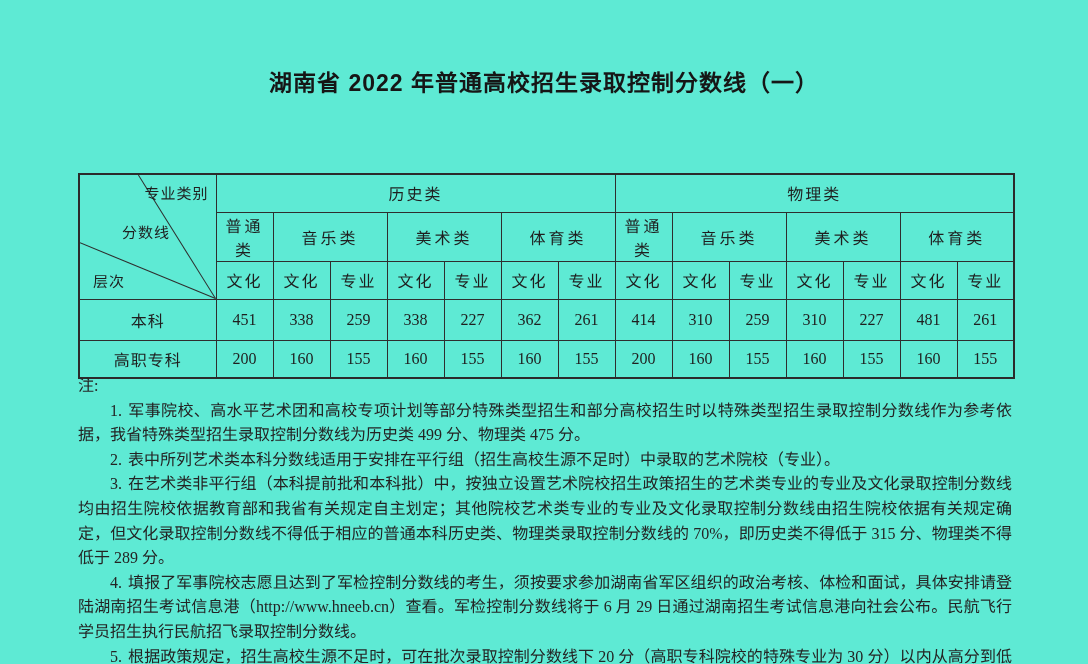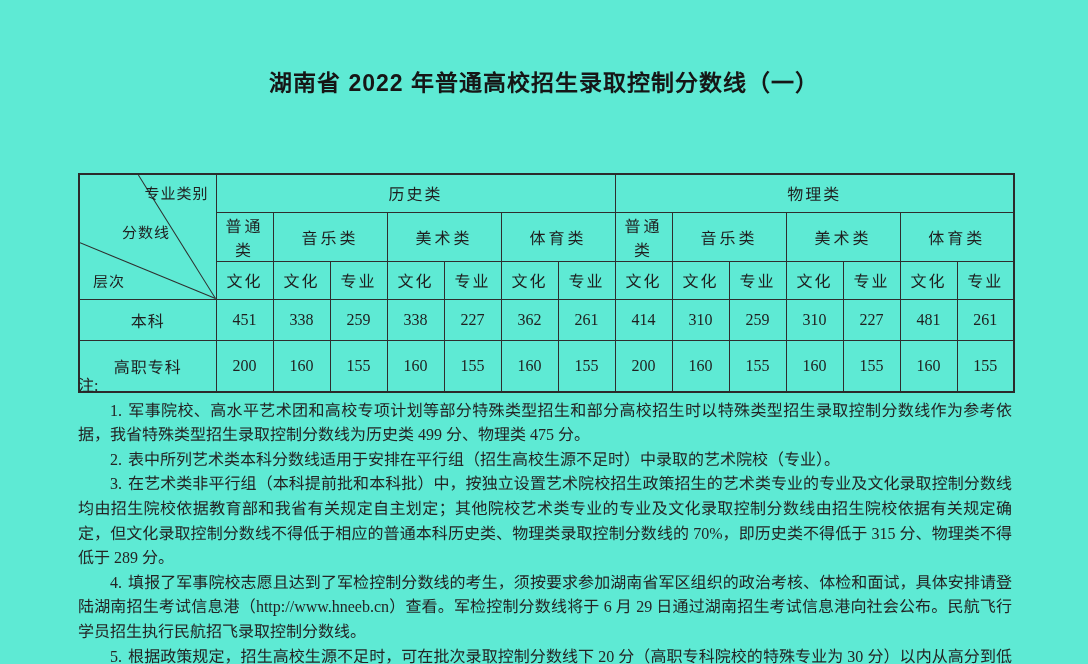--- a/index.html
+++ b/index.html
@@ -43,21 +43,21 @@
     text-align: center;
     vertical-align: middle;
     font-size: 16px;
     padding: 0;
     overflow: hidden;
   }
   tr.r1 { height: 38px; }
   tr.r2 { height: 37px; }
   tr.r3 { height: 38px; margin-left: 48px; }
   tr.r4 { height: 41px; }
-  tr.r5 { height: 52px; }
+  tr.r5 { height: 38px; }
   td.group-header { letter-spacing: 2px; }
   td.subcat-header { letter-spacing: 3px; }
   td.type-header { letter-spacing: 2px; }
   td.row-label {
     text-align: left;
     padding-left: 10px;
     letter-spacing: 1px;
     margin-top: 35px;
   }
   td.score-cell {

